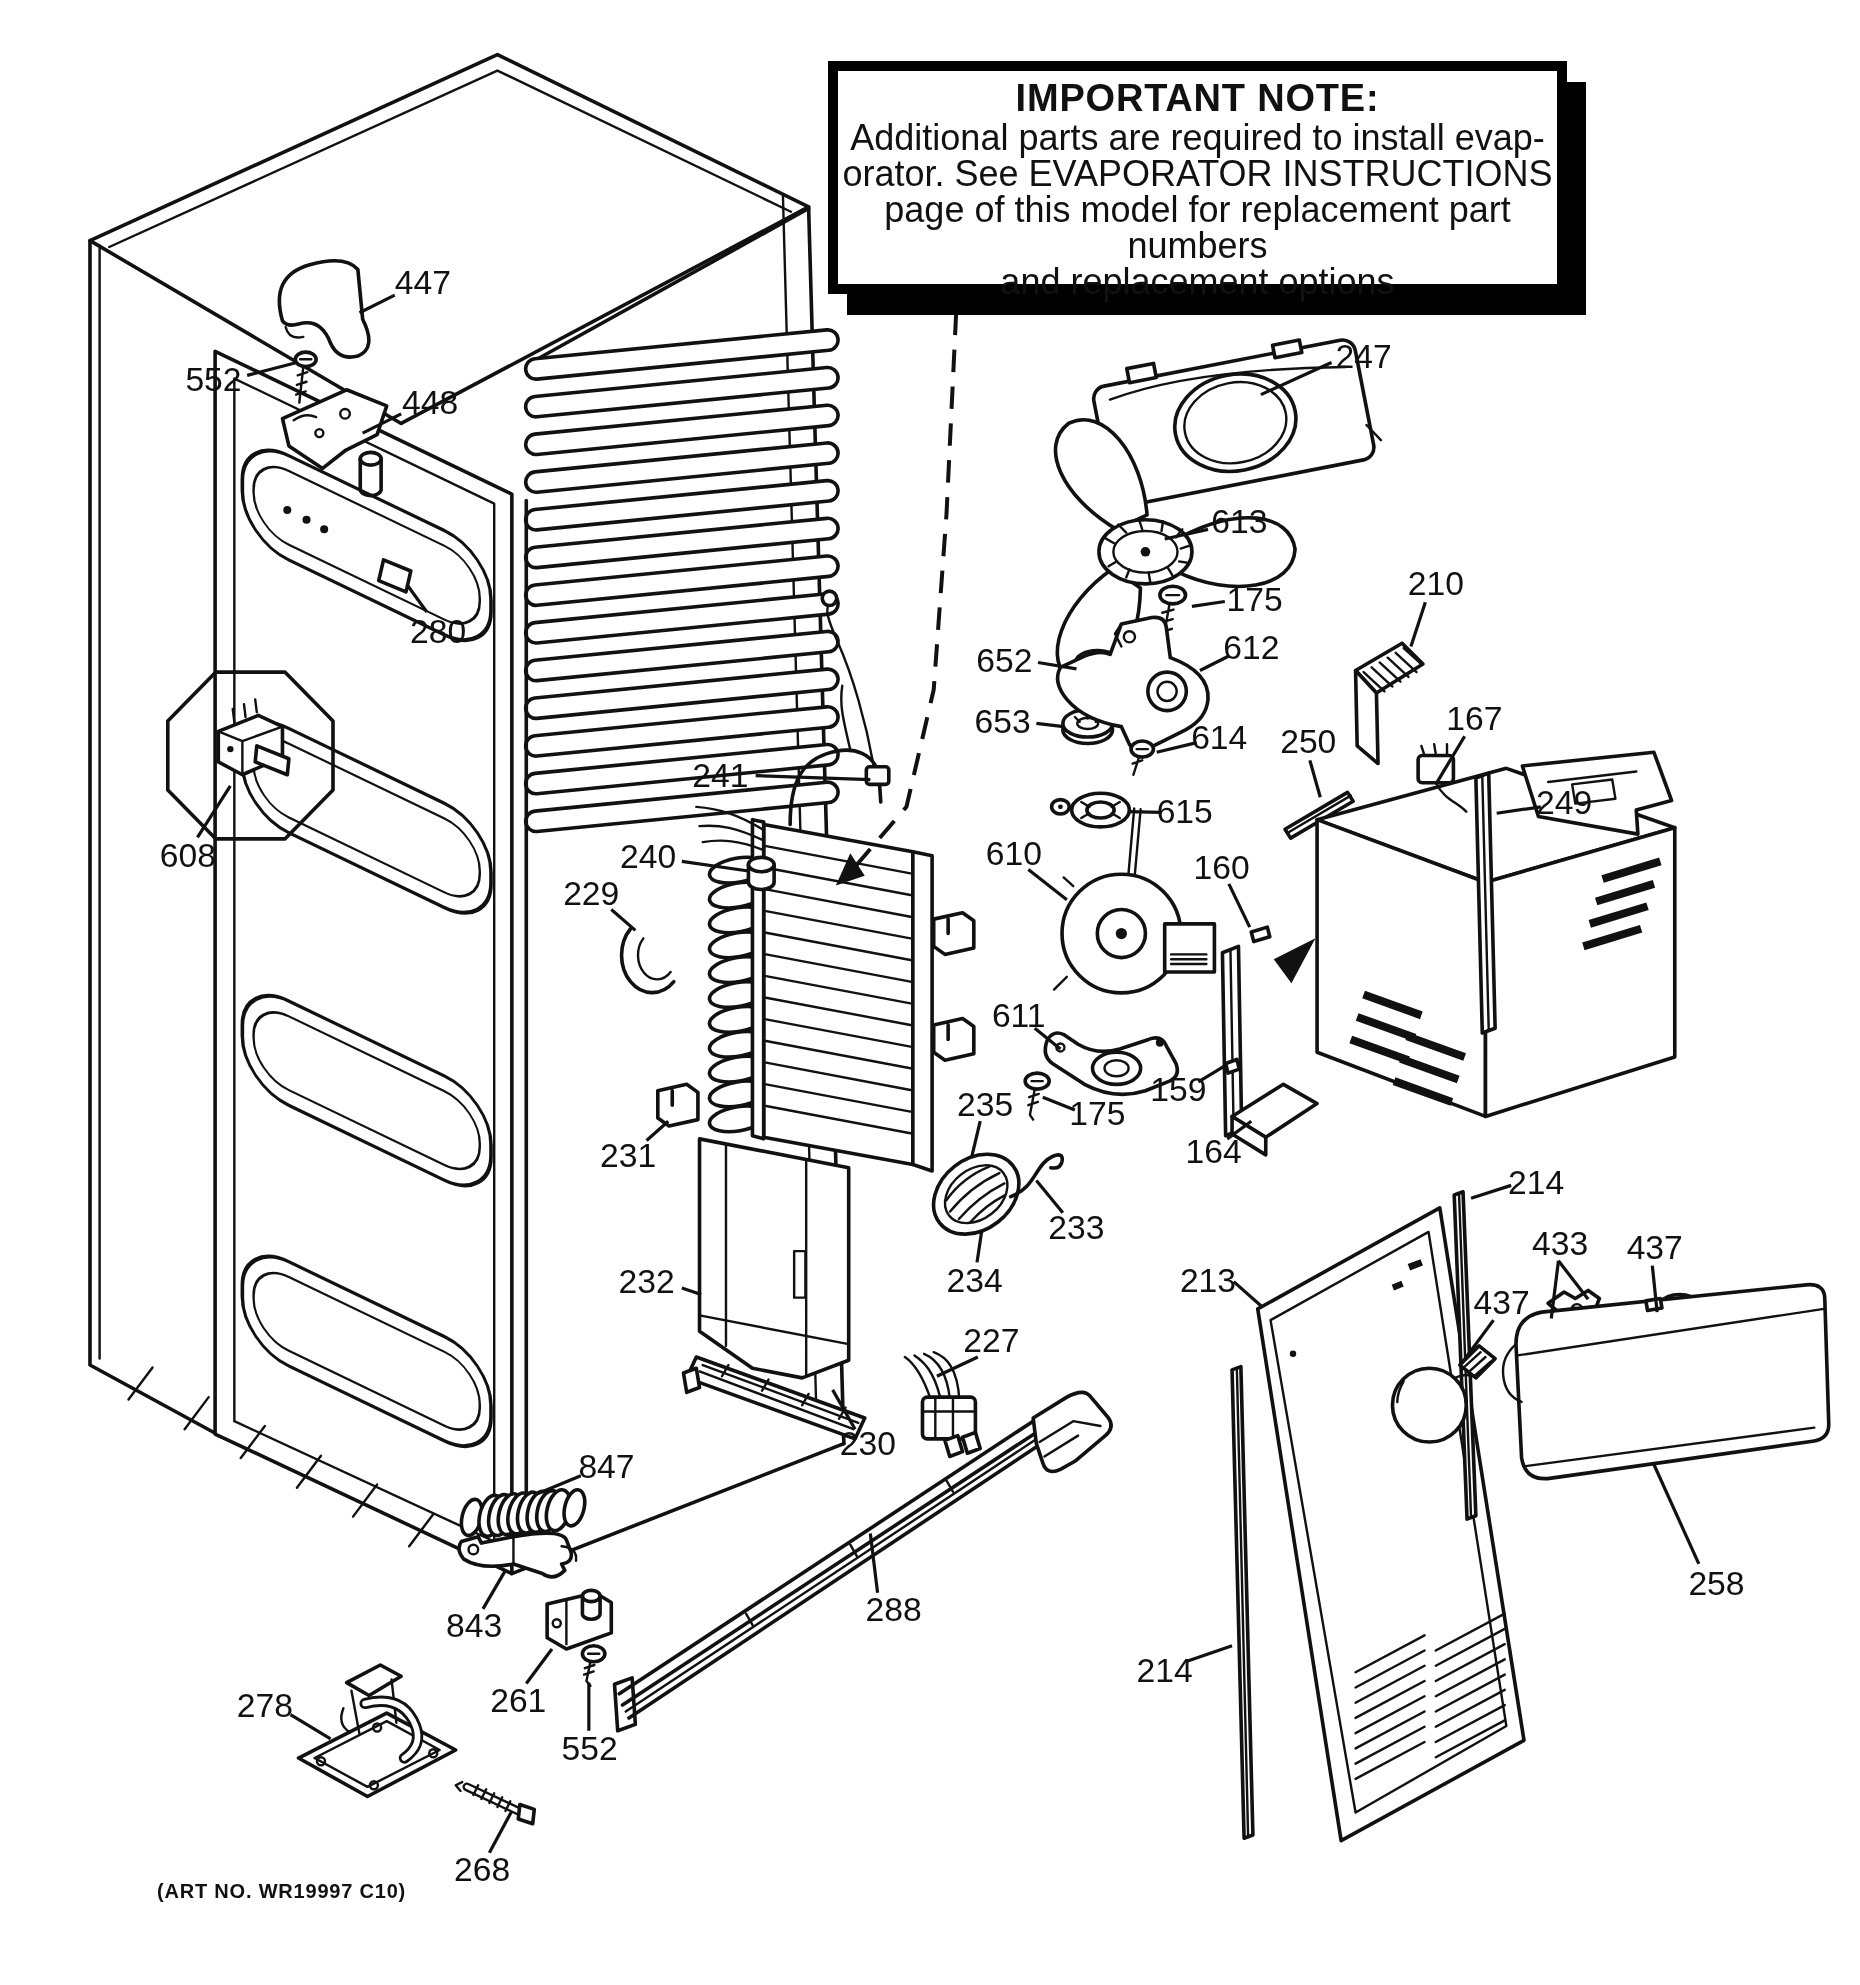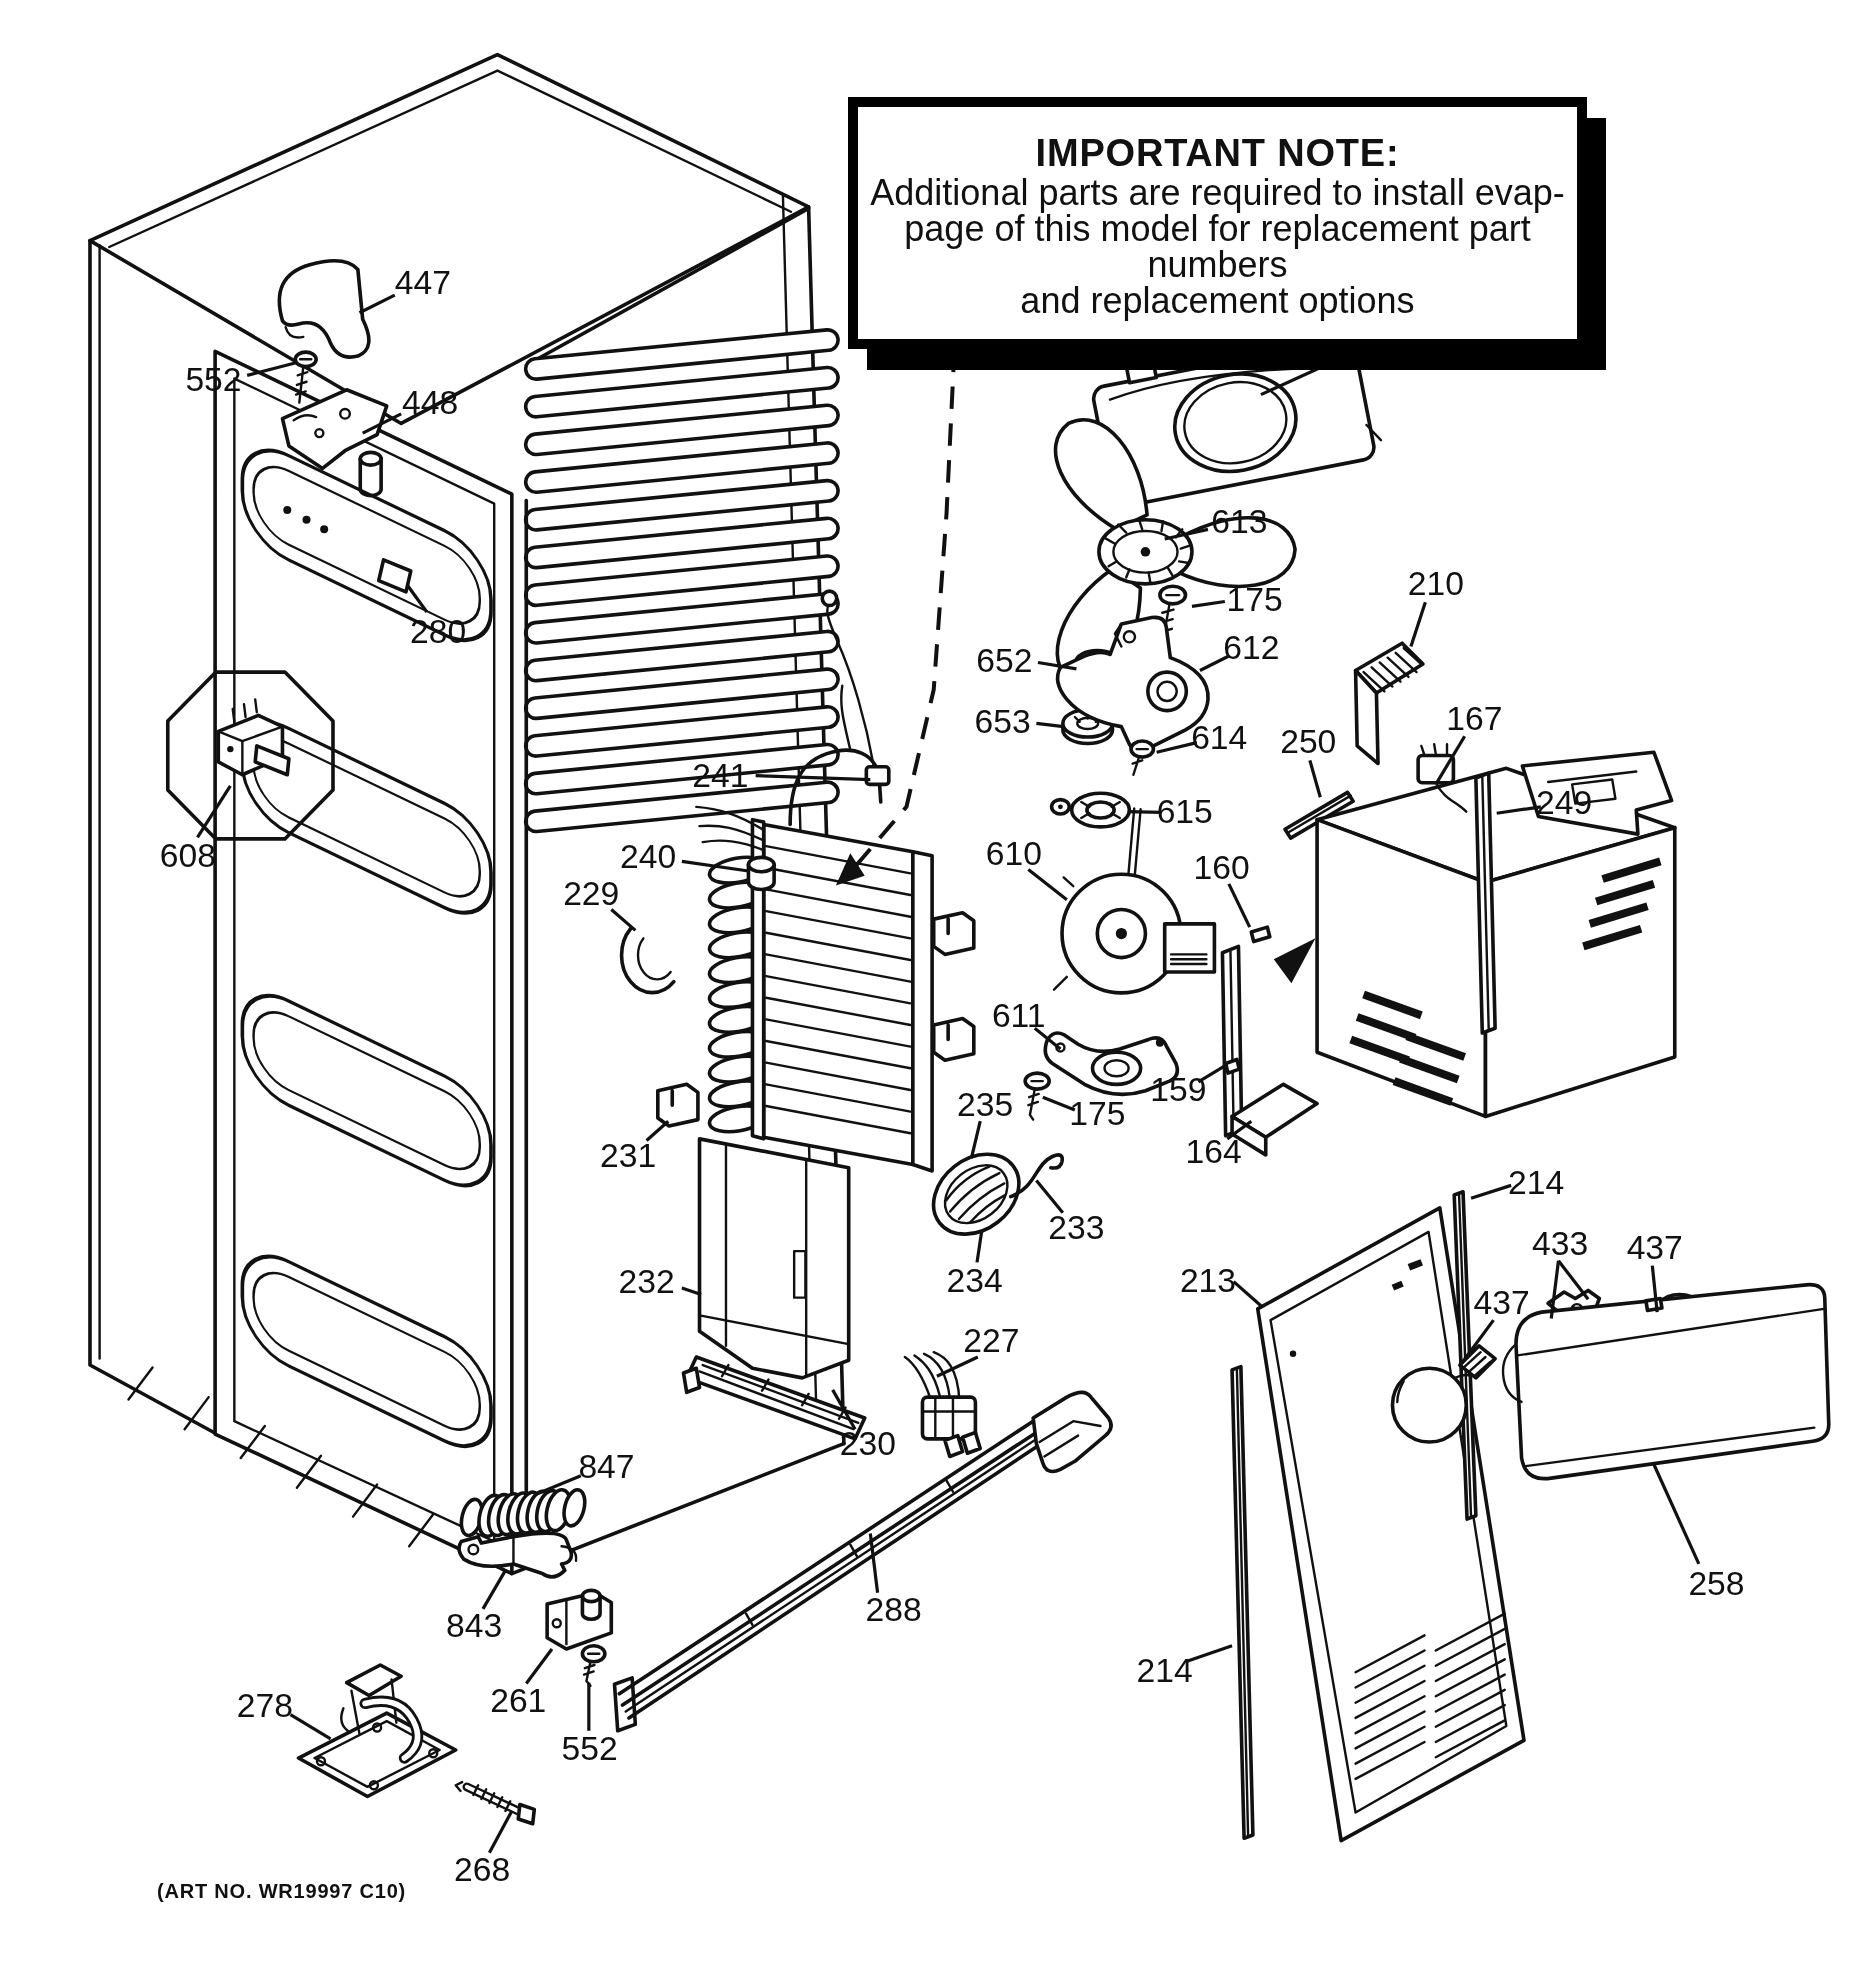--- a/index.html
+++ b/index.html
@@ -1,22 +1,22 @@
 <!DOCTYPE html>
 <html style="font-size:13px"><head>
 <meta charset="utf-8">
 <style>
   html,body{margin:0;padding:0;background:#e8e8e8;}
   .stage{position:relative;width:1861px;height:1985px;background:#ffffff;
          font-family:"Liberation Sans",sans-serif;color:#111;overflow:hidden;}
   .stage svg{position:absolute;left:0;top:0;}
   
-  .note-box{position:absolute;left:848px;top:61px;width:719px;height:207px;
+  .note-box{position:absolute;left:828px;top:61px;width:719px;height:207px;
             background:#fff;border:10.4px solid #000;box-shadow:19px 21px 0 0 #000;
-            text-align:center;padding-top:25px;z-index:3;margin-top:36px;}
+            text-align:center;padding-top:6px;z-index:3;}
   .note-title{font-size:38px;font-weight:bold;letter-spacing:0.8px;line-height:43px;}
   .note-line{font-size:36px;line-height:36px;}
   
   .art-no{position:absolute;left:157px;top:1880px;font-size:20px;font-weight:bold;
           letter-spacing:0.8px;z-index:3;}
   
   .ln{stroke:#111;stroke-width:4.5;fill:none;stroke-linejoin:round;stroke-linecap:round;}
   .fw{stroke:#111;stroke-width:4.5;fill:#fff;stroke-linejoin:round;stroke-linecap:round;}
   .fb{fill:#111;stroke:none;}
   .thin{stroke-width:3;}
@@ -577,19 +577,20 @@
         <polyline points="362,2138 412,2168" class="leader"></polyline>
         <text x="330" y="2127" class="callout-label">278</text>
         <polyline points="610,2310 638,2258" class="leader"></polyline>
         <text x="601" y="2331" class="callout-label">268</text>
       </g>
   </svg>
 
   <div class="note-box">
     <div class="note-title">IMPORTANT NOTE:</div>
     <div class="note-line">Additional parts are required to install evap-</div>
+    <div class="note-line">orator.  See EVAPORATOR INSTRUCTIONS</div>
     <div class="note-line">page of this model for replacement part numbers</div>
     <div class="note-line">and replacement options</div>
   </div>
 
   <div class="art-no">(ART NO. WR19997 C10)</div>
 </div>
 
 
 </body></html>

